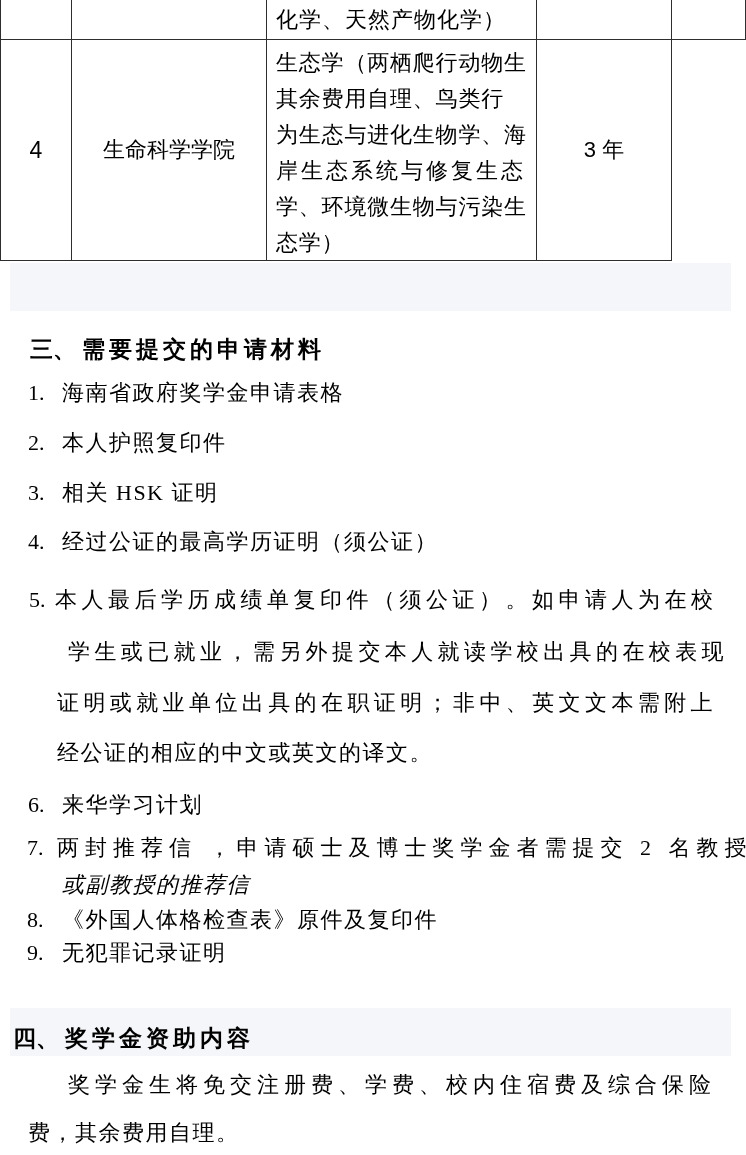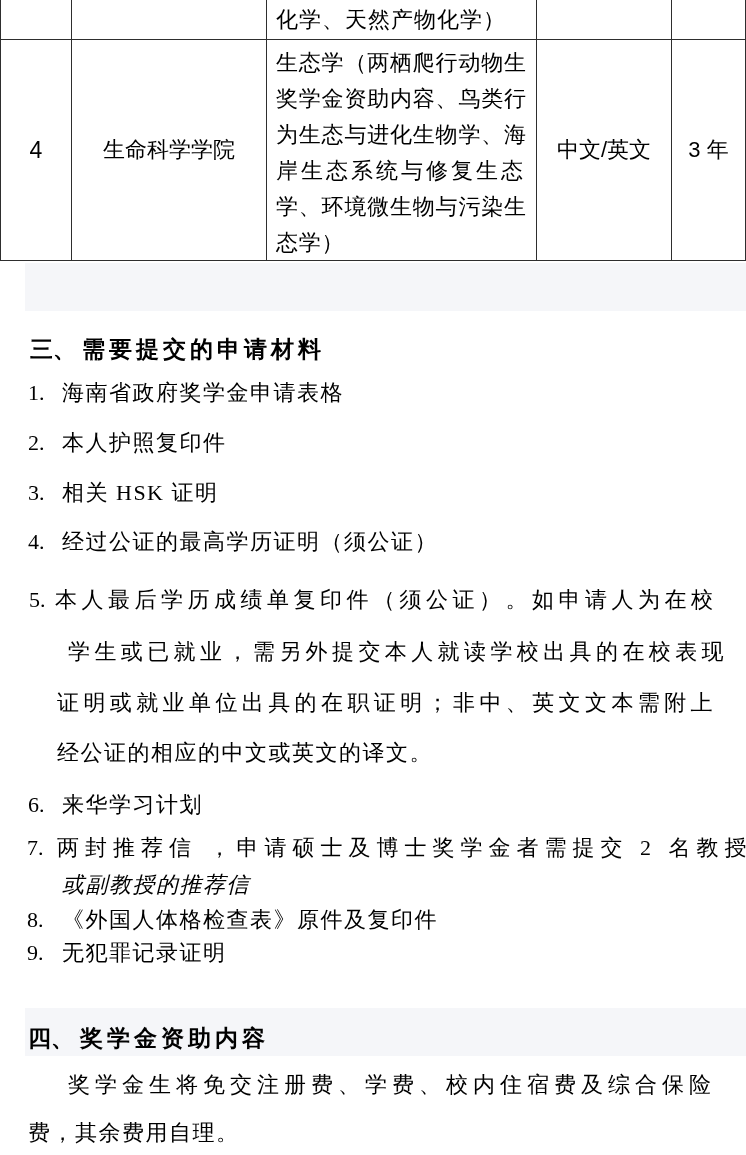--- a/index.html
+++ b/index.html
@@ -22,21 +22,21 @@
     font-family:"Liberation Sans","DejaVu Sans",sans-serif;
     font-size:22px;line-height:1;
   }
   .cell.fc{border-left:1.5px solid #2e2e2e;}
   .cc{display:flex;align-items:center;justify-content:center;}
   .major-cont{display:flex;align-items:center;padding-left:9px;letter-spacing:1px;}
   .major{padding:5px 9px 0 9px;line-height:36px;letter-spacing:0.8px;}
   .major .ml{white-space:nowrap;}
   .num4{font-size:23px;}
   
-  .band{position:absolute;left:25px;width:721px;height:48px;background:#f5f6f9;}
+  .band{position:absolute;left:10px;width:721px;height:48px;background:#f5f6f9;}
   
   .hd{
     position:absolute;height:30px;line-height:30px;
     font-weight:bold;font-size:23px;white-space:nowrap;margin-top:13px;
   }
   .hd .lbl{display:inline-block;width:52px;letter-spacing:0;}
   .hd .ttl{letter-spacing:4px;}
   .band2{display:flex;align-items:center;padding-left:3px;box-sizing:border-box;}
   
   .li{position:absolute;left:0;width:746px;height:30px;line-height:30px;font-size:22px;}
@@ -56,27 +56,26 @@
     <div class="cell major-cont">
       <span>化学、天然产物化学）</span>
     </div>
     <div class="cell cc"></div>
     <div class="cell cc"></div>
 
     <div class="cell fc cc num4">4</div>
     <div class="cell cc">生命科学学院</div>
     <div class="cell major">
       <div class="ml">生态学（两栖爬行动物生</div>
-      <div class="ml">奖学金资助内容、鸟类行</div>
+      <div class="ml">其余费用自理、鸟类行</div>
       <div class="ml">为生态与进化生物学、海</div>
       <div class="ml" style="letter-spacing:3px;">岸生态系统与修复生态</div>
       <div class="ml">学、环境微生物与污染生</div>
       <div class="ml">态学）</div>
     </div>
-    <div class="cell cc">中文/英文</div>
     <div class="cell cc">3 年</div>
   </div>
 
   <div class="band" style="top:263px;"></div>
 
   <div class="hd" style="top:322px;left:30px;">
     <span class="lbl">三、</span><span class="ttl">需要提交的申请材料</span>
   </div>
 
   <div class="li" style="top:378px;">

